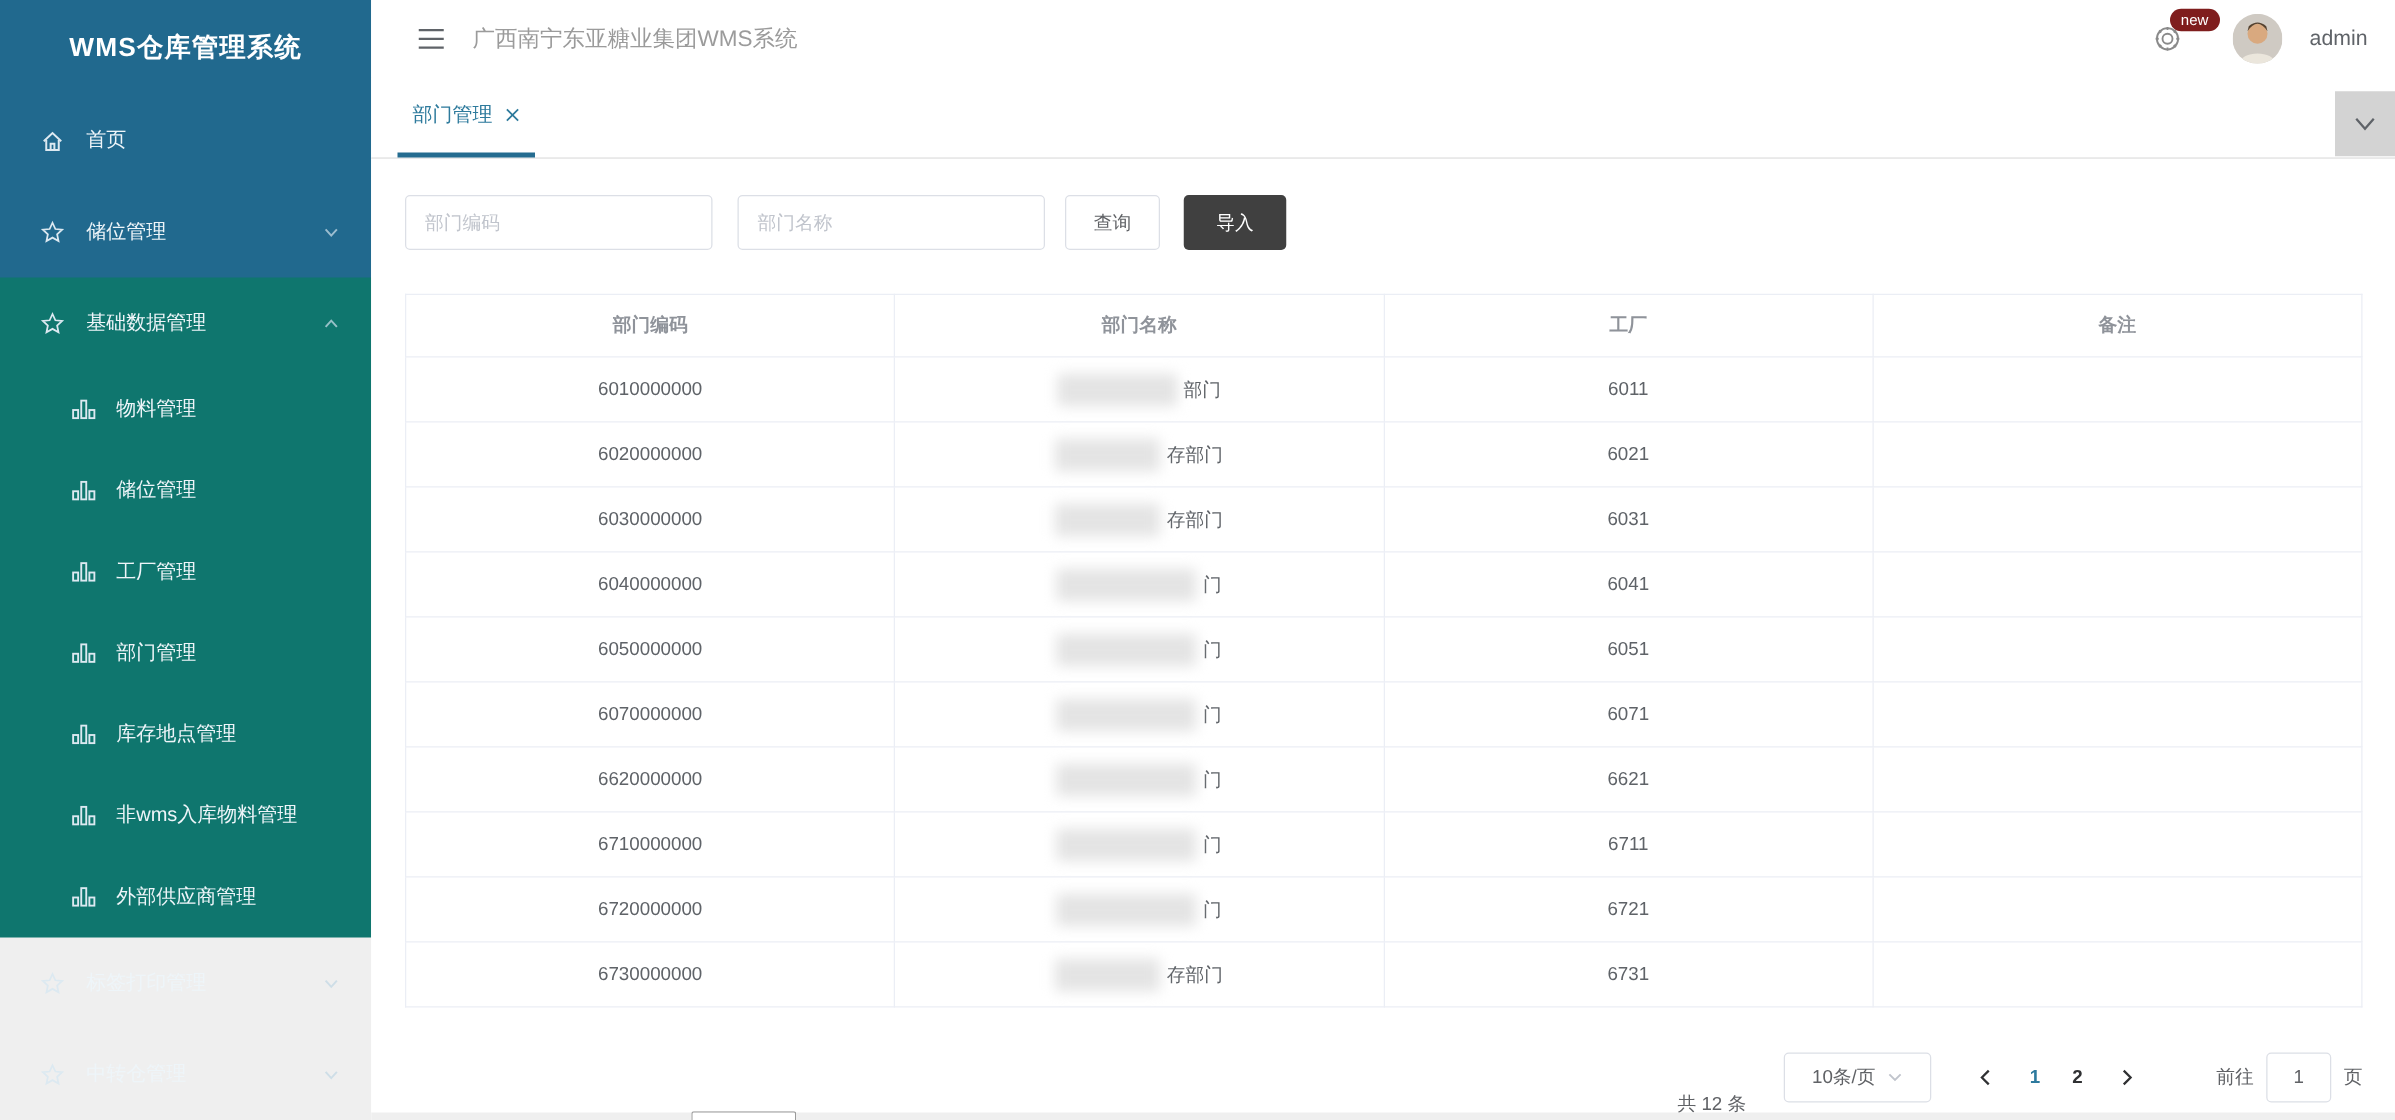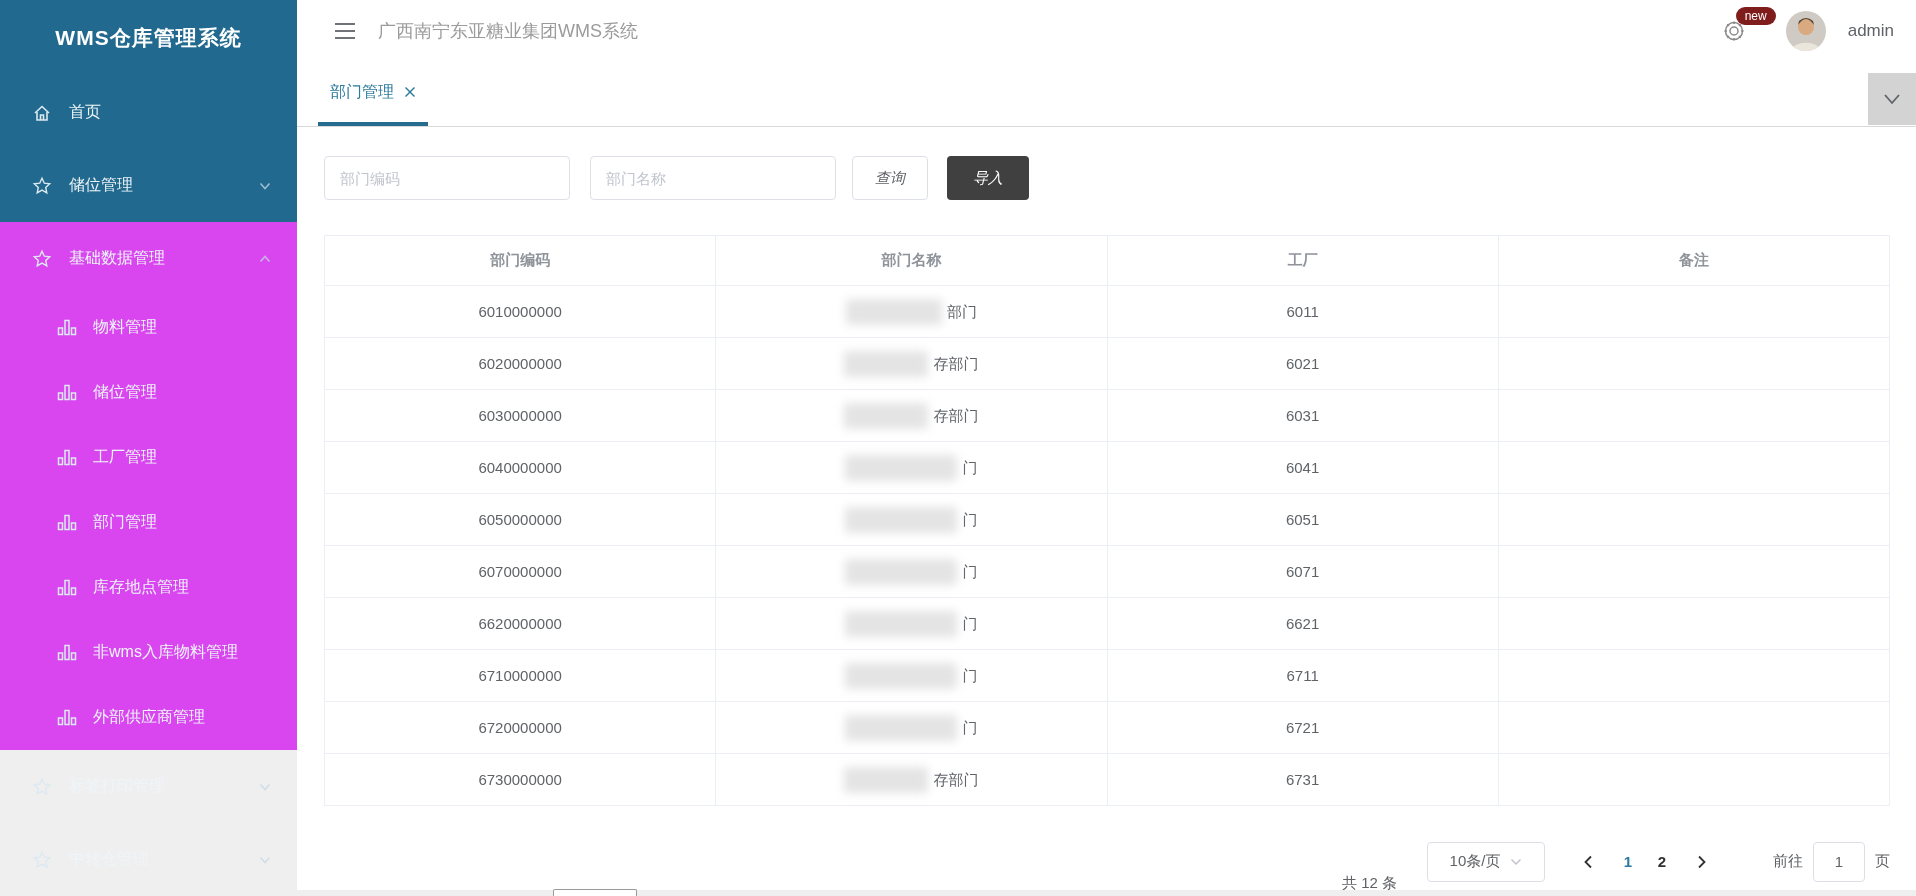--- a/index.html
+++ b/index.html
@@ -8,21 +8,21 @@
   .app { display:flex; width:1916px; height:896px; }
 
   
   .sidebar { width:297px; height:731px; background:#21698e; color:#eef5f9; flex:0 0 297px; }
   .sidebar-title { height:76px; display:flex; align-items:center; justify-content:center;
     font-size:21px; font-weight:bold; color:#ffffff; letter-spacing:1px; }
   .nav-item { height:73px; display:flex; align-items:center; padding:0 24px 0 32px;
     font-size:16px; cursor:pointer; }
   .nav-item .nav-label { margin-left:17px; }
   .nav-item .chev { margin-left:auto; opacity:.75; }
-  .nav-group.expanded { background:#d946ef; }
+  .nav-group.expanded { background:#0f766e; }
   .sub-item { height:65px; display:flex; align-items:center; padding-left:57px;
     font-size:16px; cursor:pointer; }
   .sub-item .sub-label { margin-left:16px; }
   .icon { display:inline-flex; align-items:center; justify-content:center; }
 
   
   .main { flex:1; display:flex; flex-direction:column; position:relative; background:#ffffff; }
 
   .topbar { height:62px; display:flex; align-items:center; background:#fff; }
   .hamburger { margin-left:37px; cursor:pointer; }
@@ -41,21 +41,21 @@
   .tab-close { margin-left:10px; display:inline-flex; cursor:pointer; }
   .tabbar-collapse { position:absolute; right:0; bottom:1px; width:48px; height:52px;
     background:#d3d3d3; display:flex; align-items:center; justify-content:center; cursor:pointer; }
 
   .content { flex:1; background:#fff; padding:0 26px 0 27px; position:relative; }
   .filters { margin-top:29px; display:flex; align-items:center; }
   .filter-input { width:246px; height:44px; border:1px solid #dcdfe6; border-radius:4px;
     padding:0 15px; font-size:15px; color:#606266; outline:none; }
   .filter-input::placeholder { color:#c0c4cc; }
   .filter-input + .filter-input { margin-left:20px; }
-  .btn { height:44px; border-radius:4px; font-size:15px; cursor:pointer;font-style:italic; }
+  .btn { height:44px; border-radius:4px; font-size:15px; cursor:pointer; }
   .btn-query { margin-left:16px; padding:0 22px; background:#fff; color:#606266;
     border:1px solid #dcdfe6; }
   .btn-import { margin-left:19px; padding:0 26px; background:#404040; color:#fff; border:none; }
 
   .data-table { width:100%; margin-top:35px; border-collapse:collapse; table-layout:fixed; }
   .data-table th, .data-table td { border:1px solid #ebeef5; text-align:center; }
   .data-table th { height:50px; font-size:15px; color:#8f939a; font-weight:bold; }
   .data-table td { height:52px; font-size:15px; color:#5f6368; }
   .redact { display:inline-block; height:26px; background:#e4e4e4; border-radius:3px;
     filter:blur(5px); vertical-align:middle; margin-right:5px; }

